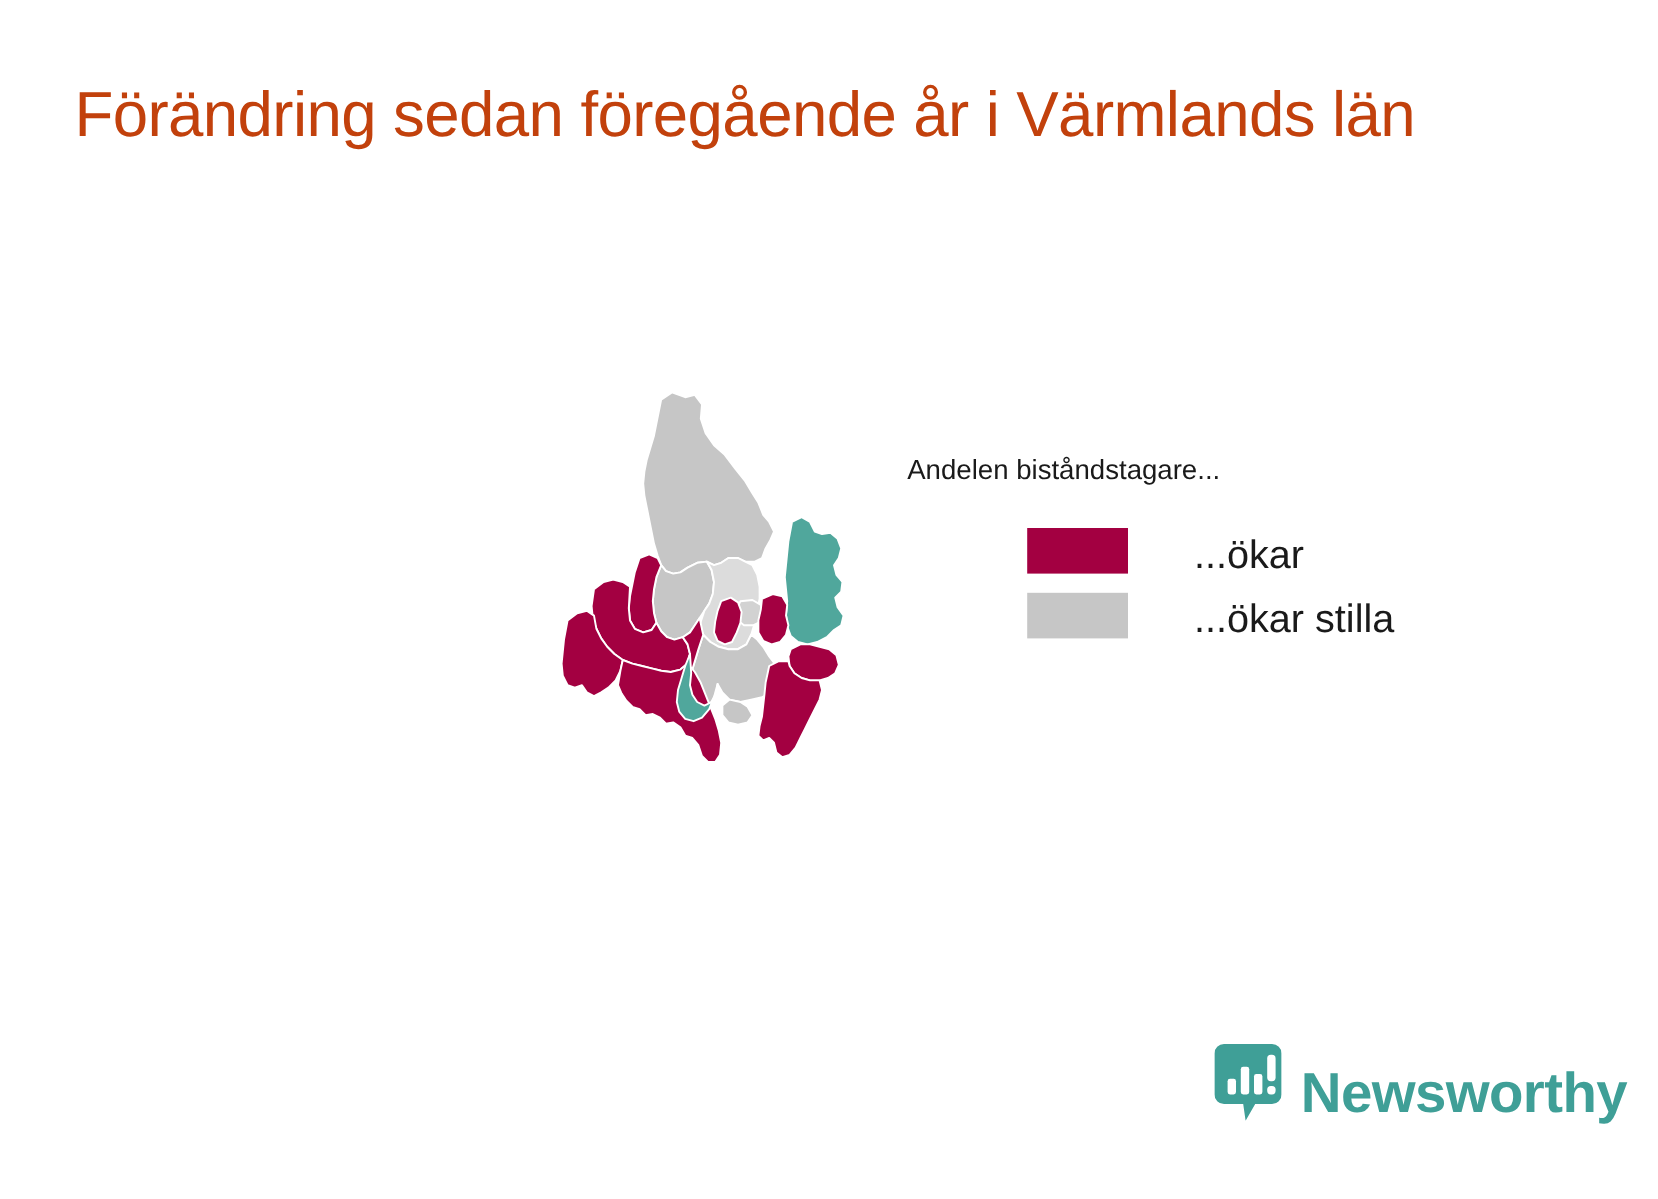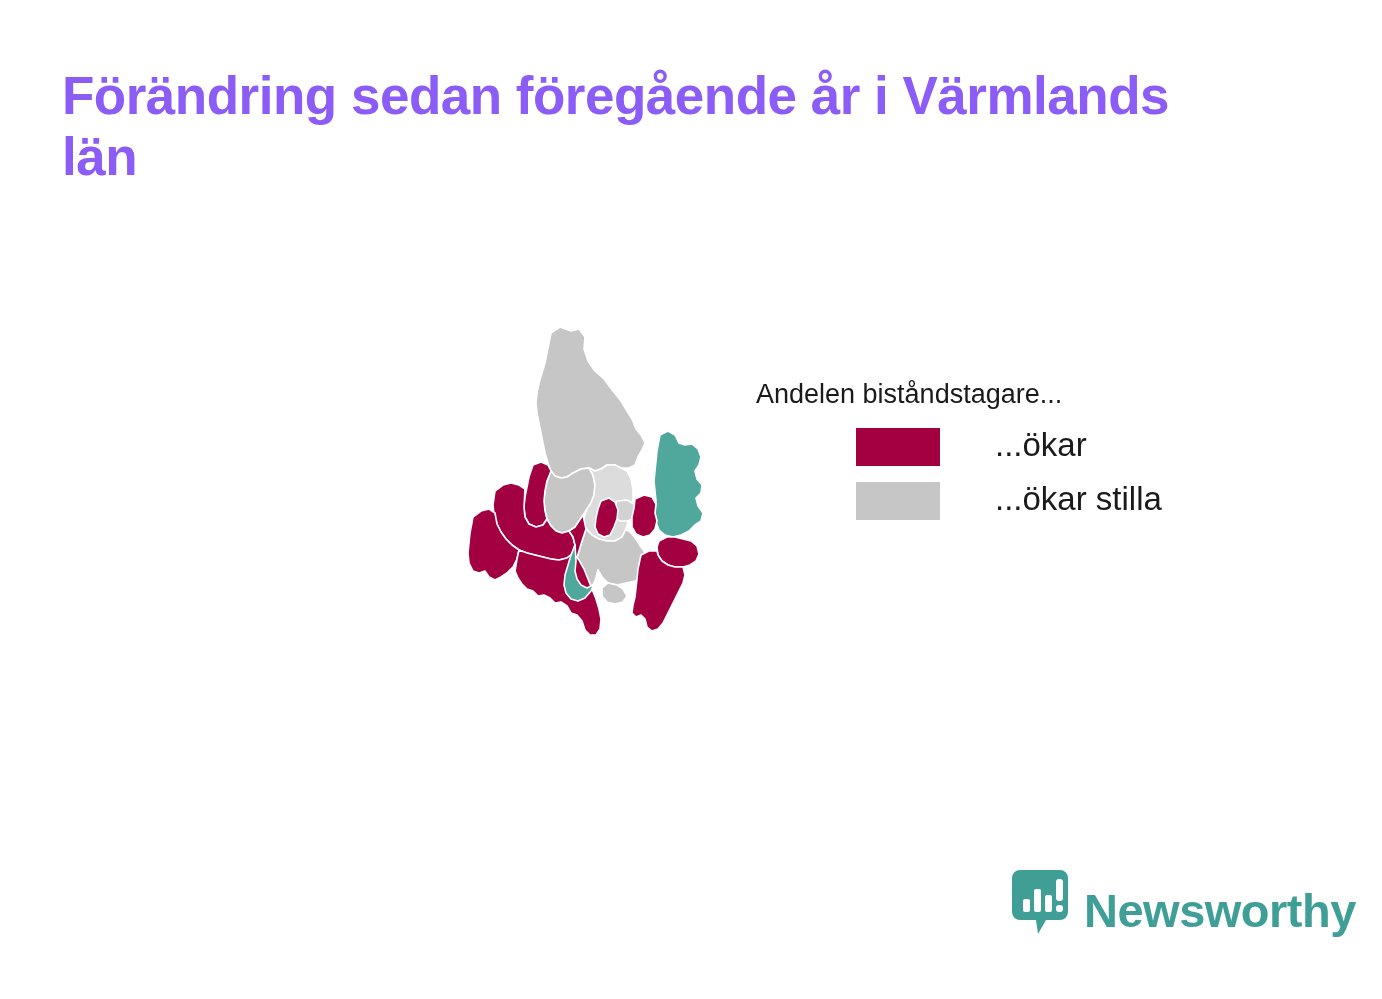--- a/index.html
+++ b/index.html
@@ -22,23 +22,23 @@
   .title-block {
     position: absolute;
     left: 62px;
     top: 66px;
     width: 1150px;
   }
   .chart-title {
     margin: 0;
     font-size: 53px;
     line-height: 1.15;
-    font-weight: 700;
+    font-weight: 400;
     letter-spacing: -0.5px;
-    color: #8b5cf6;
+    color: #c2410c;
     font-family: "Liberation Sans", "DejaVu Sans", sans-serif;
   }
 
   
   .map-area {
     position: absolute;
     left: 455px;
     top: 305px;
     width: 320px;
     height: 400px;
@@ -56,34 +56,34 @@
   }
 
   
   .legend {
     position: absolute;
     left: 756px;
     top: 378px;
     width: 540px;
   }
   .legend-title {
-    font-size: 27px;
+    font-size: 23px;
     line-height: 1.2;
     color: #1a1a1a;
     font-weight: 400;
     letter-spacing: 0px;
     white-space: nowrap;
     font-family: "Liberation Sans", "DejaVu Sans", sans-serif;
   }
   .legend-items {
     margin-top: 18px;
   }
   .legend-row {
     display: flex;
-    align-items: flex-start;
+    align-items: flex-end;
     height: 54px;
   }
   .legend-swatch {
     width: 84px;
     height: 38px;
     flex: 0 0 auto;
     margin-left: 100px;
   }
   .legend-label {
     margin-left: 55px;

